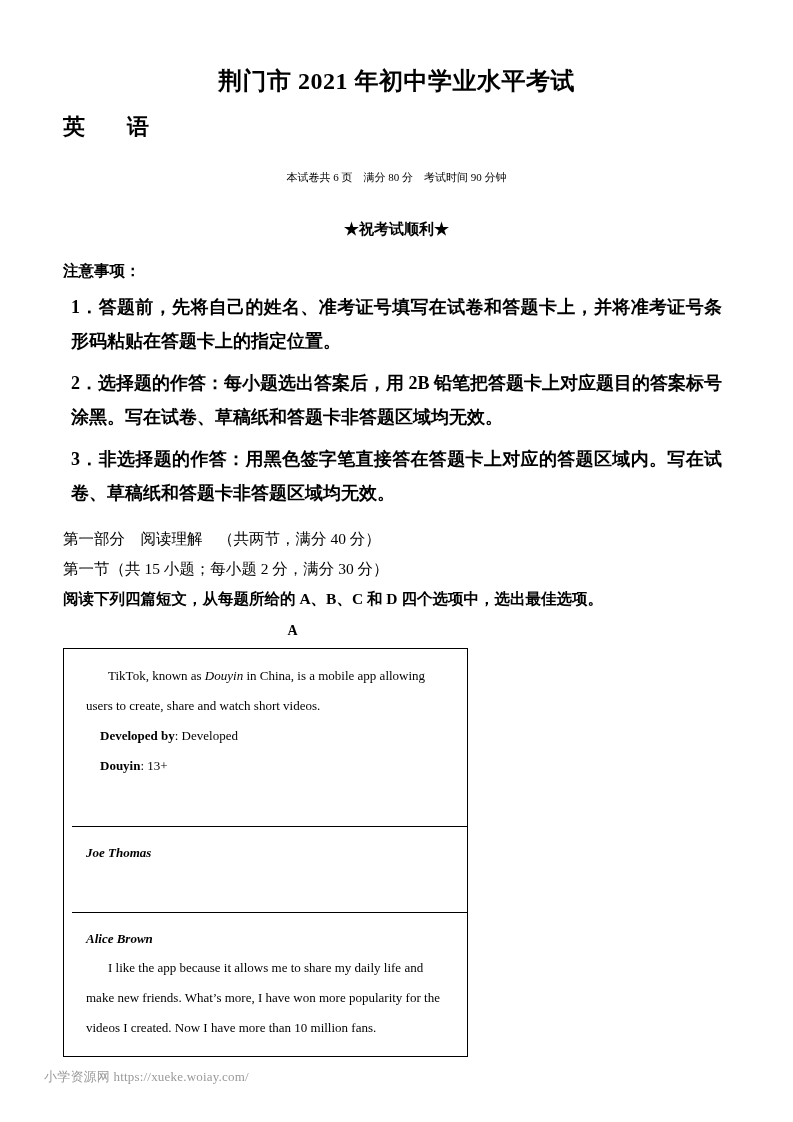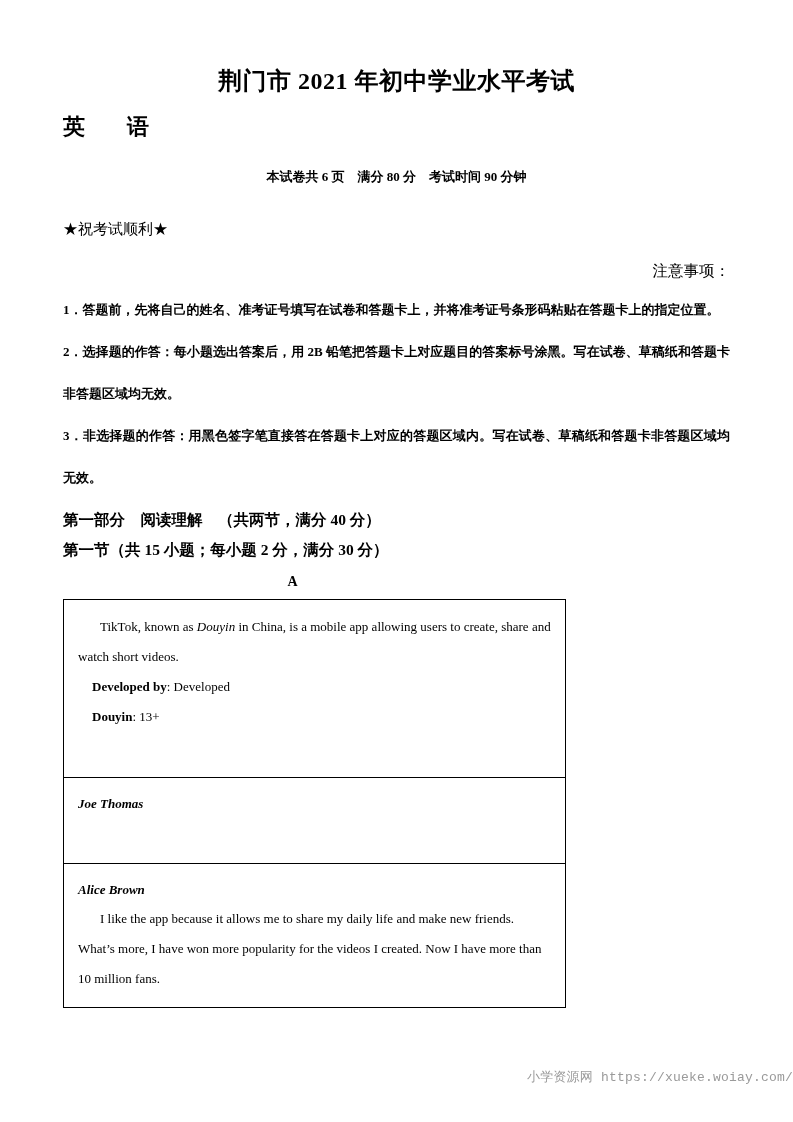--- a/index.html
+++ b/index.html
@@ -40,61 +40,61 @@
     text-align: left;
     font-size: 22px;
     font-weight: bold;
     letter-spacing: 10px;
     margin: 0;
     padding-top: 17px;
     line-height: 28px;
   }
   .exam-meta {
     text-align: center;
-    font-size: 13px;
-    font-weight: bold;
+    font-size: 11px;
+    font-weight: normal;
     margin: 0;
     padding-top: 24px;
     line-height: 24px;
   }
   .wish-line {
+    text-align: center;
     font-size: 15px;
-    font-weight: normal;
+    font-weight: bold;
     margin: 0;
     padding-top: 29px;
     line-height: 22px;
   }
 
   
   .notice-wrap {
     padding-top: 20px;
   }
   .notice-heading {
     font-size: 15.5px;
-    font-weight: normal;
+    font-weight: bold;
     line-height: 22px;
     margin: 0 0 7px 0;
-    text-align: right;
   }
   .notice-item {
-    font-size: 13px;
-    font-weight: bold;
-    line-height: 42px;
-    margin: 0;
+    font-size: 18px;
+    font-weight: bold;
+    line-height: 34px;
+    margin: 8px;
     text-align: justify;
     text-justify: inter-ideograph;
   }
 
   
   .part-block {
     padding-top: 6px;
   }
   .part-line {
     font-size: 15.5px;
-    font-weight: bold;
+    font-weight: normal;
     line-height: 30px;
     margin: 0;
   }
   .instruction-line {
     font-size: 15.5px;
     font-weight: bold;
     line-height: 30px;
     margin: 0;
   }
 
@@ -104,24 +104,25 @@
     font-weight: bold;
     line-height: 20px;
     margin: 0;
     padding-top: 7px;
     padding-right: 208px;
   }
 
   
   .passage-box {
     margin-top: 7px;
-    width: 503px;
+    width: 405px;
     border: 1.4px solid #000000;
     box-sizing: border-box;
     background: #ffffff;
+    padding-left: 8px;
   }
   .passage-cell {
     padding: 12px 14px 13px 14px;
     box-sizing: border-box;
   }
   .passage-cell + .passage-cell {
     border-top: 1.4px solid #000000;
     margin-top: 32px;
   }
   .cell-para {
@@ -152,24 +153,24 @@
   em.work-title {
     font-style: italic;
   }
 
   
   .footer-watermark {
     position: absolute;
     left: 0;
     right: 0;
     top: 1068px;
-    text-align: right;
+    text-align: left;
     font-size: 13px;
     color: #9a9a9a;
-    font-family: Liberation Mono, monospace;
+    font-family: Liberation Serif, serif;
     letter-spacing: 0.2px;
     white-space: nowrap;
     margin-left: 44px;
   }
 </style>
 </head>
 <body>
 
 <div class="page">
 
@@ -184,20 +185,21 @@
   <div class="notice-wrap">
     <p class="notice-heading">注意事项：</p>
     <p class="notice-item">1．答题前，先将自己的姓名、准考证号填写在试卷和答题卡上，并将准考证号条形码粘贴在答题卡上的指定位置。</p>
     <p class="notice-item">2．选择题的作答：每小题选出答案后，用 2B 铅笔把答题卡上对应题目的答案标号涂黑。写在试卷、草稿纸和答题卡非答题区域均无效。</p>
     <p class="notice-item">3．非选择题的作答：用黑色签字笔直接答在答题卡上对应的答题区域内。写在试卷、草稿纸和答题卡非答题区域均无效。</p>
   </div>
 
   <div class="part-block">
     <p class="part-line">第一部分　阅读理解　（共两节，满分 40 分）</p>
     <p class="part-line">第一节（共 15 小题；每小题 2 分，满分 30 分）</p>
+    <p class="instruction-line">阅读下列四篇短文，从每题所给的 A、B、C 和 D 四个选项中，选出最佳选项。</p>
   </div>
 
   <p class="passage-label">A</p>
 
   <div class="passage-box">
 
     <div class="passage-cell">
       <p class="cell-para indent"><span>TikTok, known as </span><em class="work-title">Douyin</em><span> in China, is a mobile app allowing users to create, share and watch short videos.</span></p>
       <p class="field-line"><span class="field-label">Developed by</span><span>: Developed</span></p>
       <p class="field-line"><span class="field-label">Douyin</span><span>: 13+</span></p>

